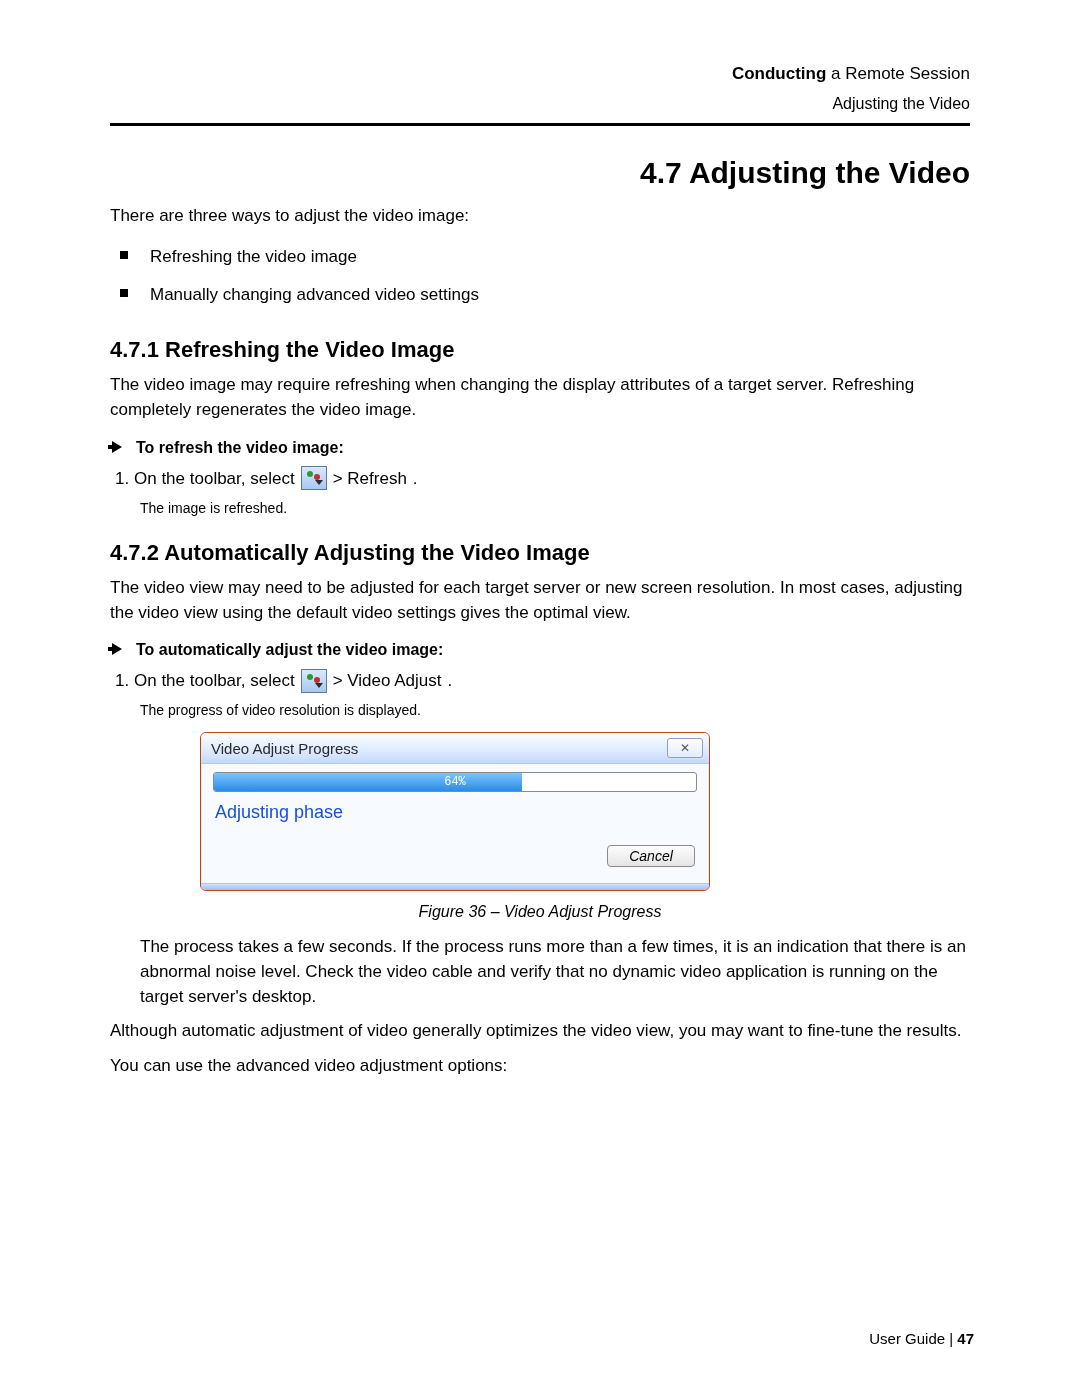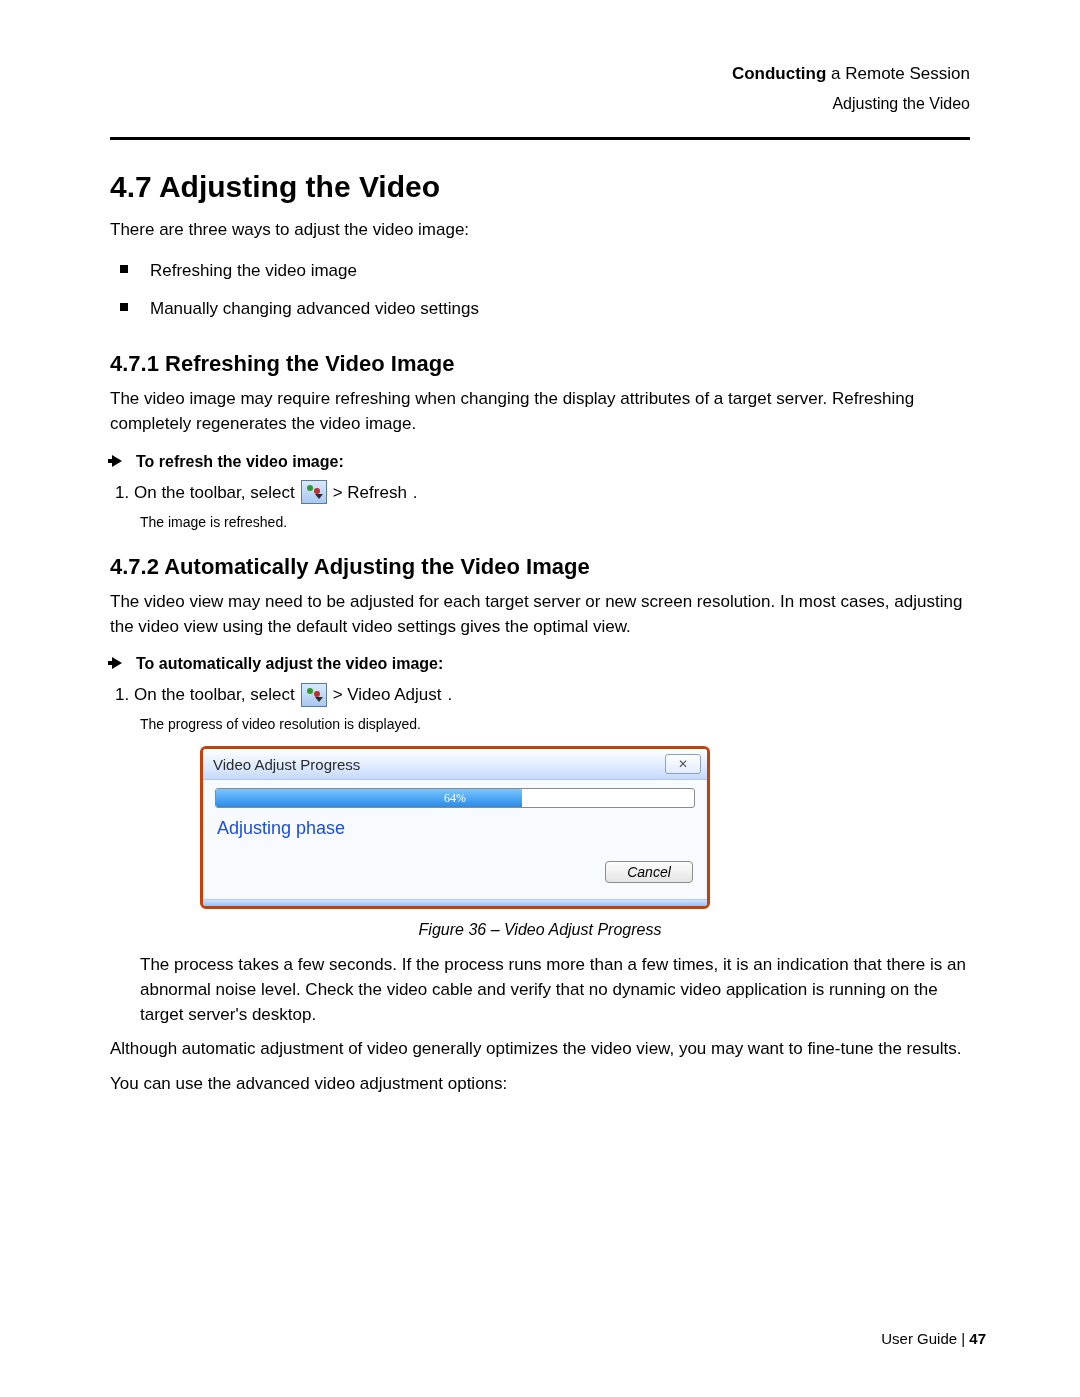--- a/index.html
+++ b/index.html
@@ -14,33 +14,34 @@
     min-height: 1397px;
     box-sizing: border-box;
     padding: 60px 110px 40px 110px;
     position: relative;
     background: #fff;
   }
   .hdr-right {
     text-align: right;
     font-size: 17px;
     line-height: 1.6;
-    margin-bottom: 20px;
+    margin-bottom: 6px;
   }
   .hdr-right .bold { font-weight: 700; }
   .hdr-right .sub { font-size: 16px; display: block; margin-top: 4px; }
   .hr {
     border-top: 3px solid #000;
     margin: 4px 0 14px 0;
   }
   h1.section {
     font-family: Arial, Helvetica, sans-serif;
     font-weight: 700;
     font-size: 30px;
     margin: 30px 0 14px 0;
+    text-align: right;
   }
   h2.section {
     font-family: Arial, Helvetica, sans-serif;
     font-weight: 700;
     font-size: 22px;
     margin: 24px 0 10px 0;
   }
   p.body {
     font-size: 17px;
     line-height: 1.45;
@@ -124,21 +125,21 @@
     border-right:4px solid transparent;
     border-top:5px solid #2c2c2c;
   }
 
   
   .dialog-wrap {
     margin: 14px auto 10px 90px;
     width: 510px;
   }
   .dialog {
-    border: 3px solid #c2410c;
+    border: 1px solid #c2410c;
     border-radius: 6px;
     overflow: hidden;
     box-shadow: 0 0 0 1px #e8eef8 inset;
     background: #f7fbff;
   }
   .titlebar {
     display: flex;
     align-items: center;
     justify-content: space-between;
     height: 30px;
@@ -171,21 +172,21 @@
   .progressfill {
     position:absolute; left:0; top:0; bottom:0;
     background: linear-gradient(#79c6ff, #2a8be8);
   }
   .progresslabel {
     position:absolute; left:0; right:0; top:0; bottom:0;
     text-align:center;
     font-size: 12px;
     color:#fff;
     line-height:18px;
-    font-family: Liberation Serif, serif;
+    font-family: Liberation Mono, monospace;
   }
   .dlg-status {
     font-family: "Segoe UI", Arial, sans-serif;
     font-size: 18px;
     color:#1d4ed8;
     margin: 10px 2px 22px 2px;
   }
   .dlg-actions { text-align: right; padding: 0 2px 4px 0; }
   .btn {
     display:inline-block;
@@ -212,21 +213,21 @@
     margin: 12px 0 14px 0;
   }
   .followup {
     font-size: 17px;
     line-height: 1.45;
     margin: 6px 0 8px 30px;
   }
   .footer {
     position:absolute;
     bottom: 50px;
-    right: 94px;
+    right: 106px;
     font-family: Arial, Helvetica, sans-serif;
     font-size: 15px;
     margin-left: 36px;
   }
   .footer .pg { font-weight: 700; }
 </style>
 </head>
 <body>
 
 <div class="page">

